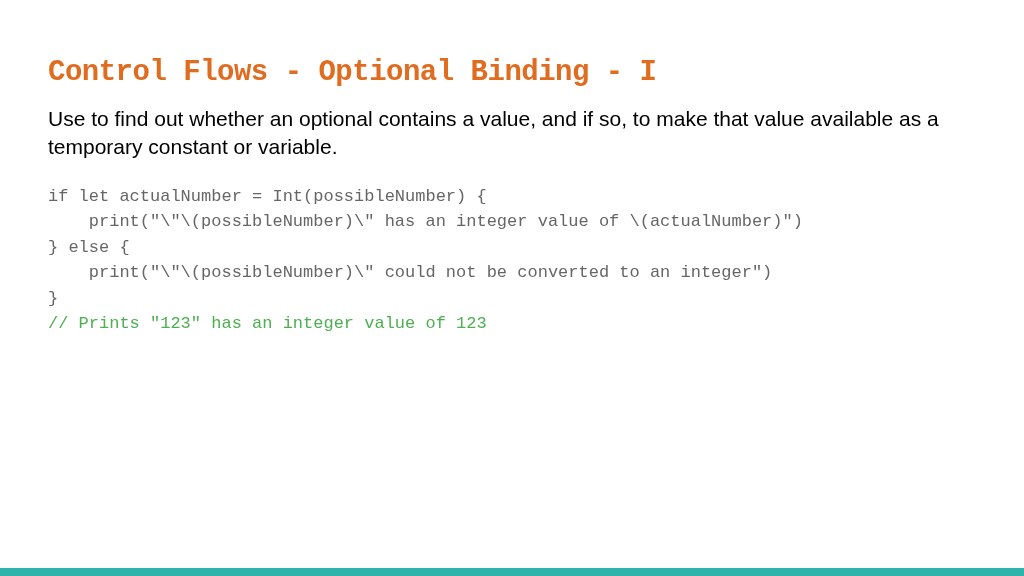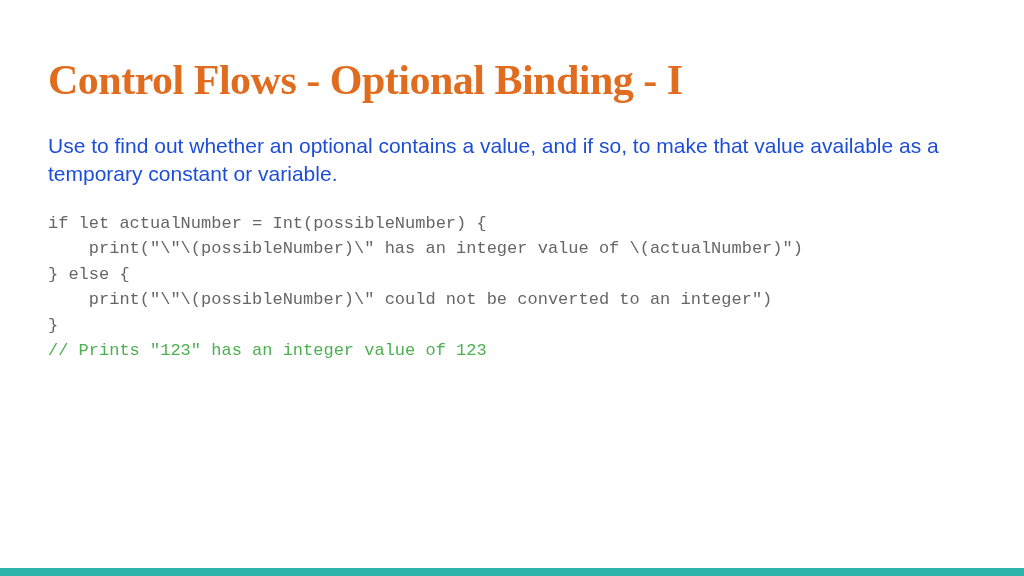--- a/index.html
+++ b/index.html
@@ -12,30 +12,30 @@
       height: 576px;
       background: #ffffff;
       font-family: 'Segoe UI', Tahoma, Geneva, Verdana, sans-serif;
       position: relative;
       overflow: hidden;
     }
     .slide {
       padding: 56px 48px 0 48px;
     }
     .title {
-      font-size: 42px;
+      font-size: 29px;
       font-weight: 700;
       color: #e06c1f;
-      margin-bottom: 28px;
+      margin-bottom: 16px;
       letter-spacing: -0.5px;
-      font-family: Liberation Serif, serif;
+      font-family: Liberation Mono, monospace;
     }
     .body-text {
       font-size: 21px;
-      color: #1d4ed8;
+      color: #000000;
       line-height: 1.35;
       margin-bottom: 22px;
       font-weight: 400;
     }
     .code-block {
       font-family: 'Consolas', 'Courier New', monospace;
       font-size: 17px;
       color: #666666;
       line-height: 1.5;
       white-space: pre;

